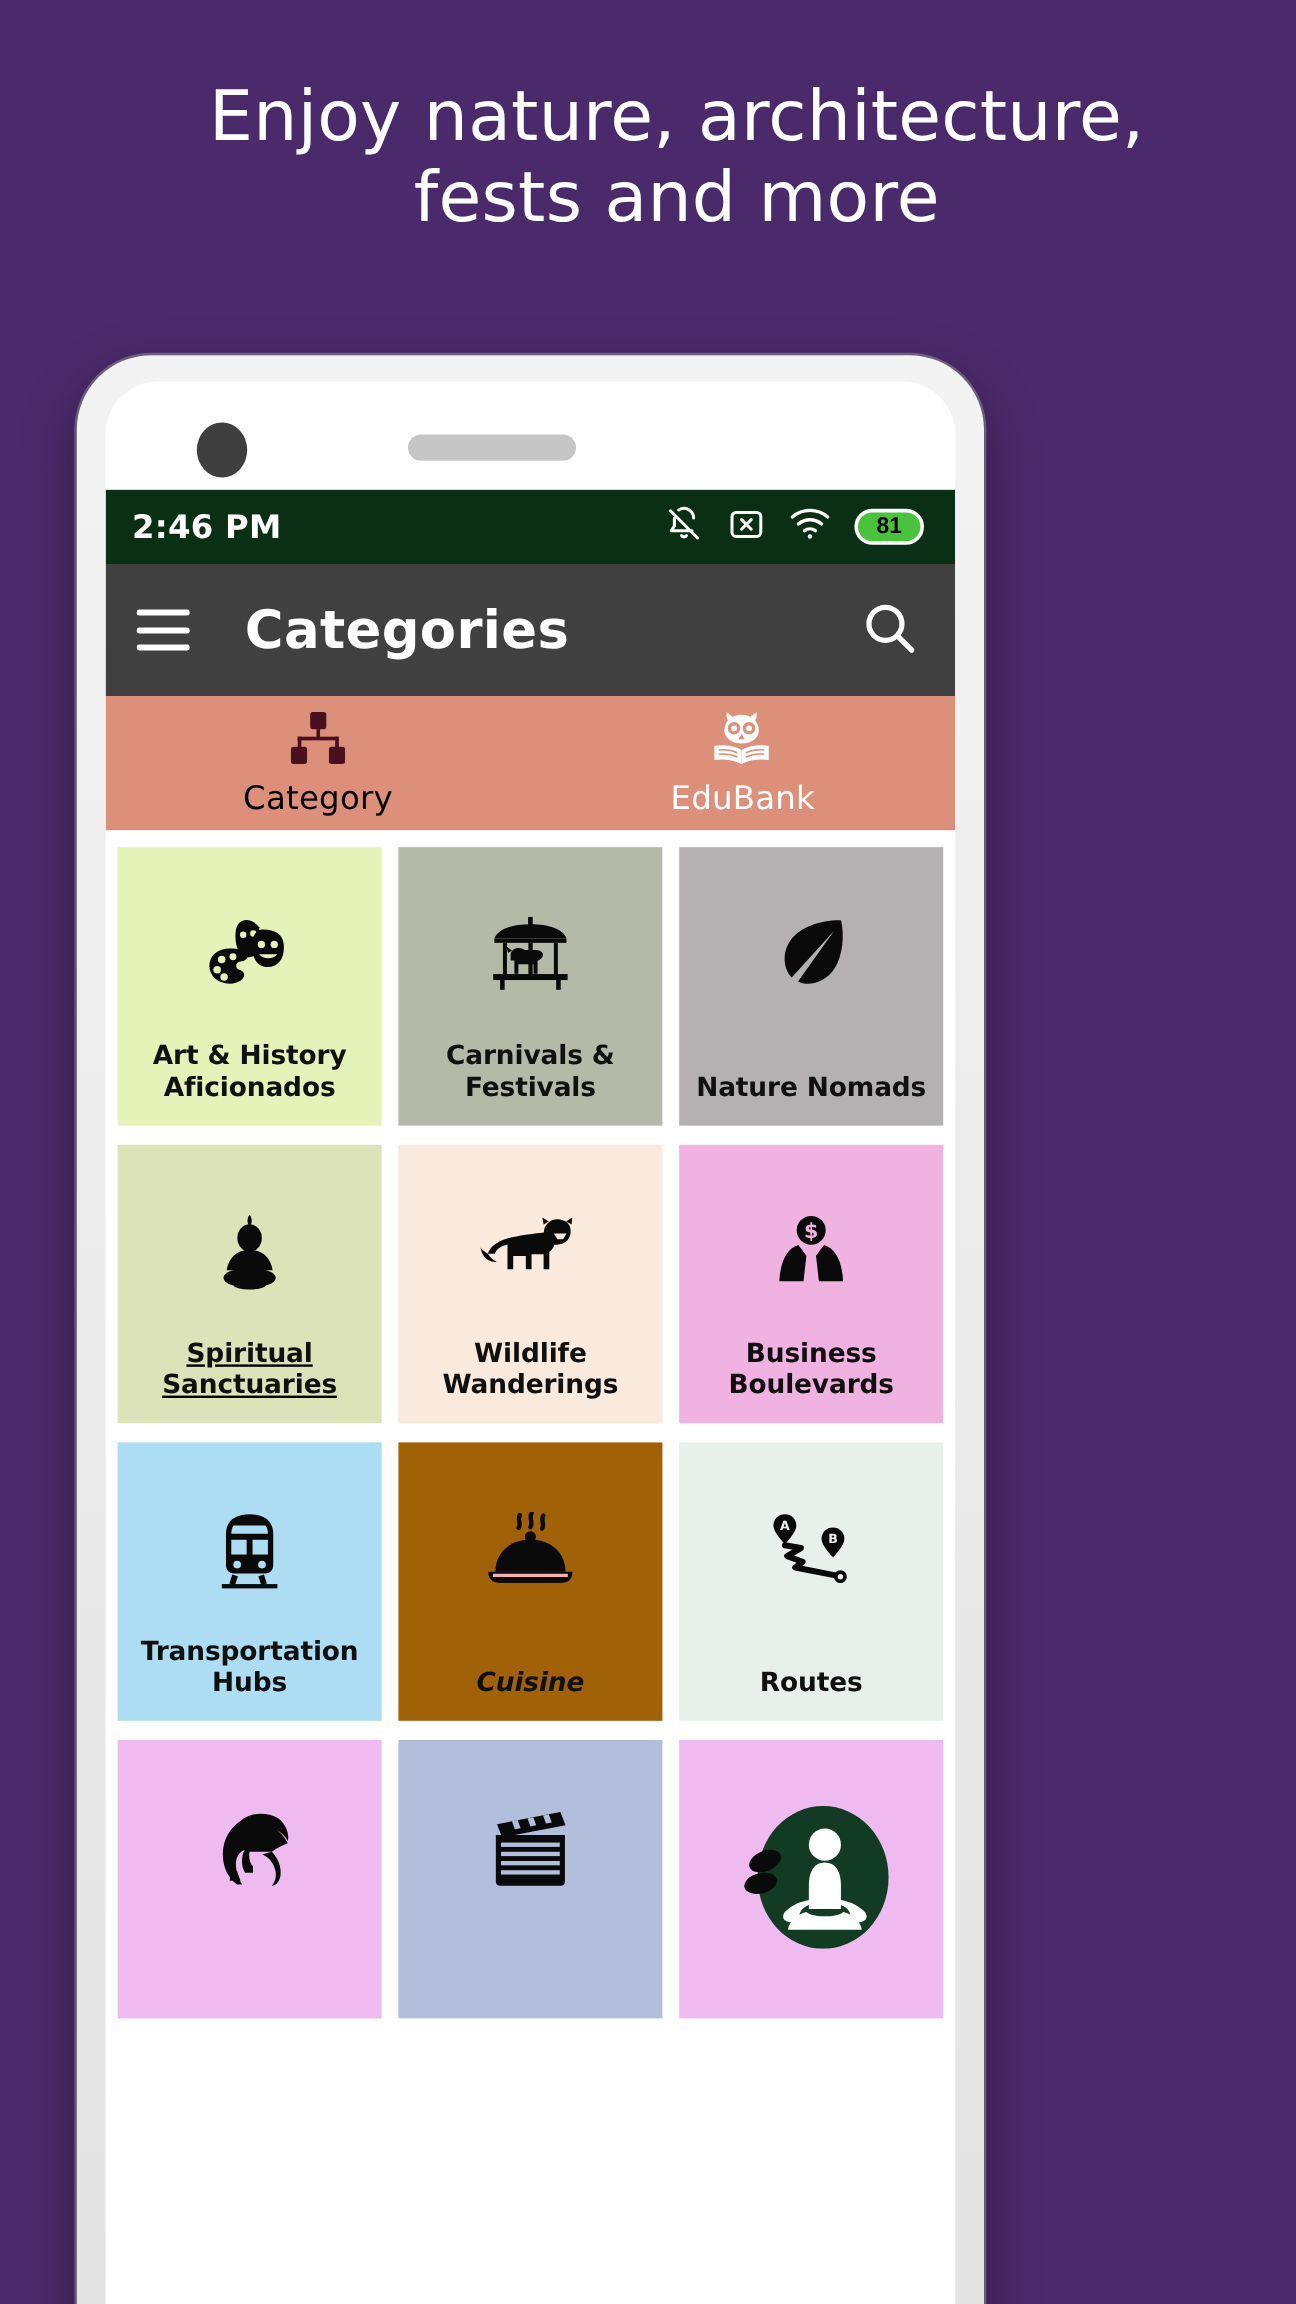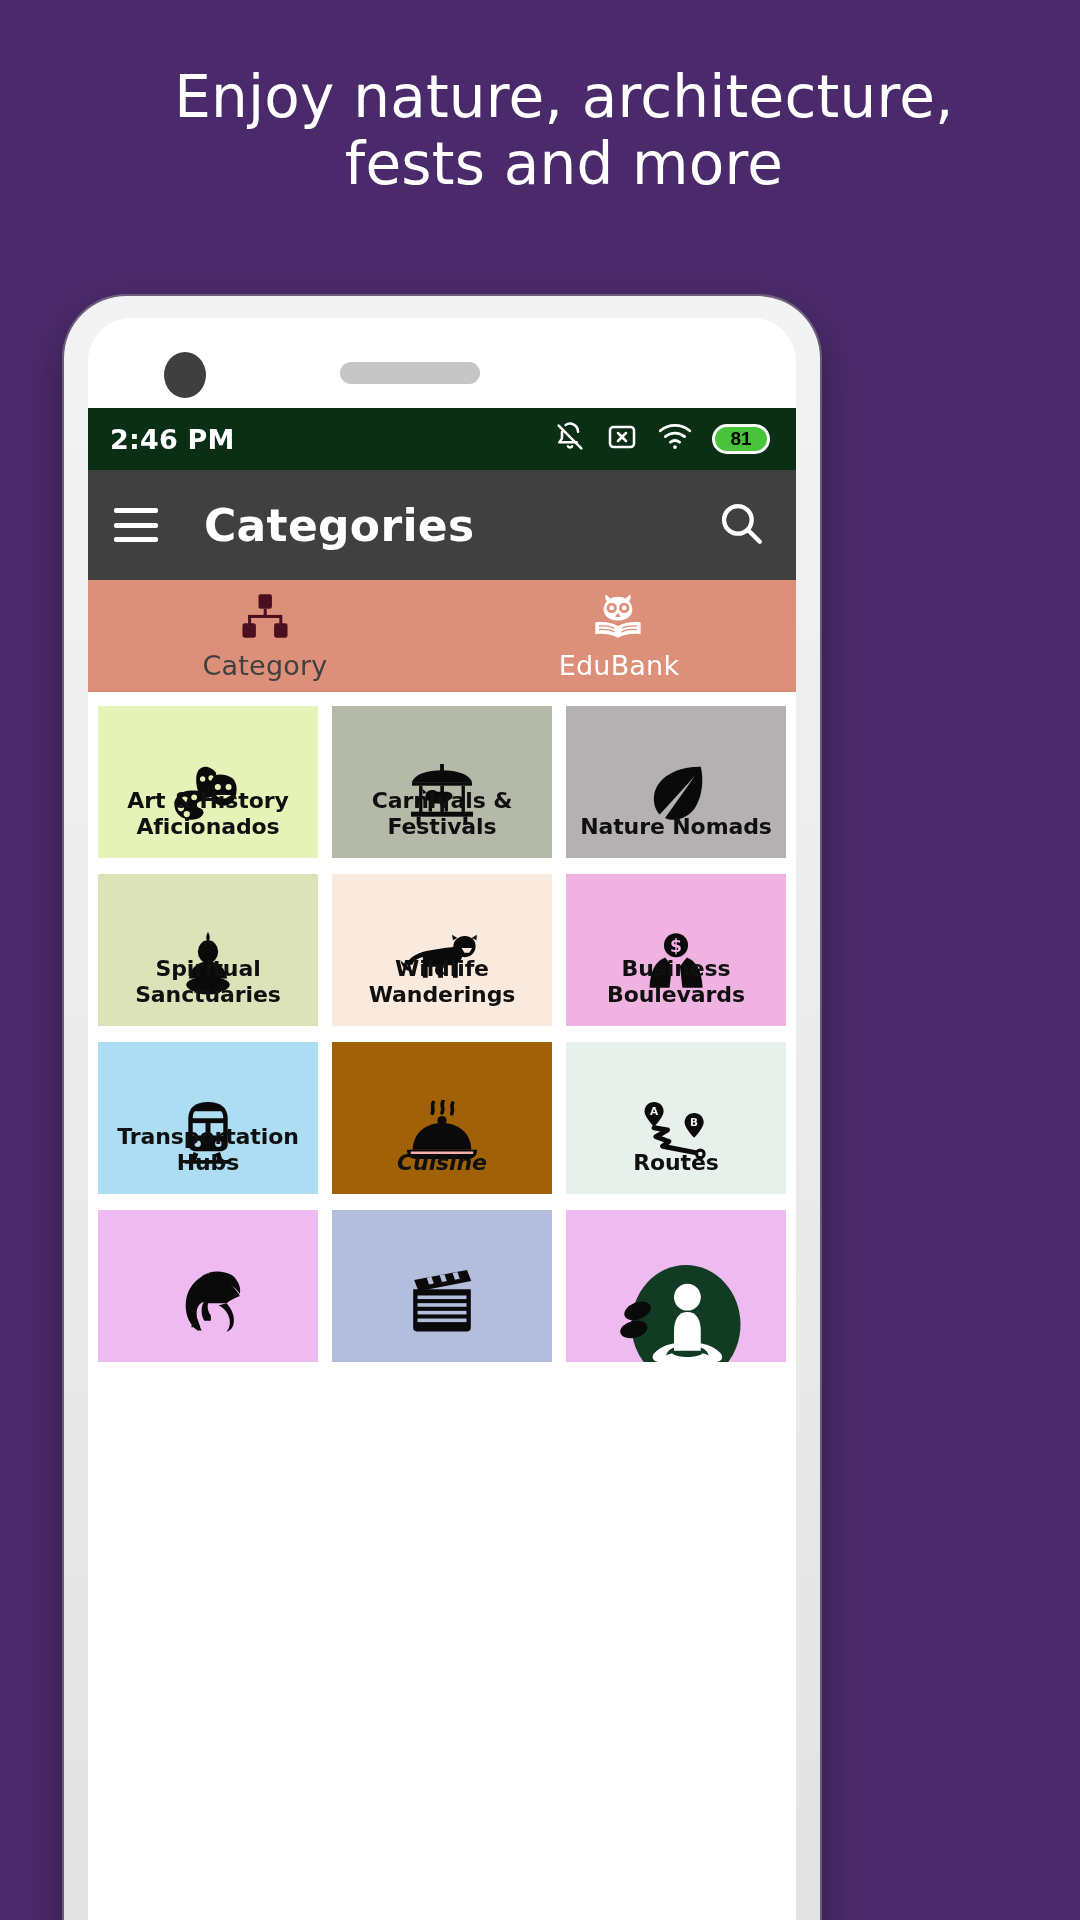--- a/index.html
+++ b/index.html
@@ -94,33 +94,33 @@
   
   #tab-bar{
     height:112px; background:#DD9079; display:flex;
   }
   .tab{
     flex:1; display:flex; flex-direction:column;
     align-items:center; justify-content:center; gap:6px; cursor:pointer;
   }
   .tab-label{ font-size:27px; font-weight:400; letter-spacing:.2px;
     font-family:"DejaVu Sans", sans-serif; }
-  .tab.selected .tab-label{ color:#404040; }
+  .tab.selected .tab-label{ color:#000000; }
   .tab.unselected .tab-label{ color:#FFFFFF; }
 
   
   #category-grid{
     padding:14px 10px 0 10px;
     display:grid;
     grid-template-columns:repeat(3, 1fr);
     gap:16px 14px;
     background:#FFFFFF;
   }
   .category-card{
-    height:152px; position:relative;
+    height:232px; position:relative;
     display:flex; flex-direction:column;
     align-items:center; justify-content:flex-end;
     padding-bottom:18px; cursor:pointer; overflow:hidden;
   }
   .card-icon{
     position:absolute; left:0; right:0; top:58px;
     display:flex; align-items:center; justify-content:center;
   }
   .card-label{
     position:relative; z-index:2;
@@ -296,21 +296,21 @@
         <span class="card-icon">
           <svg width="66" height="62" viewBox="0 0 26 26" fill="#0A0A0A">
             <path d="M23.4 1.2 C17 1 9.4 3.2 5.8 8.2 C2.6 12.6 3.4 18.4 6.2 21.2
                      L21 4.9 L8.4 22.6 C12.2 24.6 18.2 22.8 21.2 18
                      C24.2 13.2 24.6 6.2 23.4 1.2 Z"></path>
           </svg>
         </span>
         <span class="card-label">Nature Nomads</span>
       </div>
 
-      <div class="category-card" style="background: rgb(220, 227, 184);">
+      <div class="category-card" style="background: rgb(220, 227, 184); text-decoration: underline;">
         <span class="card-icon">
           <svg width="62" height="64" viewBox="0 0 26 27" fill="#0A0A0A">
             <path d="M13 0 C12 1.5 12 3 13 4.2 C14 3 14 1.5 13 0 Z"></path>
             <ellipse cx="13" cy="8.3" rx="4.3" ry="4.8"></ellipse>
             <path d="M13 12.4 C8.4 12.4 5.6 15.4 4.9 19.6 L21.1 19.6
                      C20.4 15.4 17.6 12.4 13 12.4 Z"></path>
             <ellipse cx="13" cy="22.3" rx="9.2" ry="3.5"></ellipse>
             <ellipse cx="13" cy="24.9" rx="5.6" ry="1.5"></ellipse>
           </svg>
         </span>

